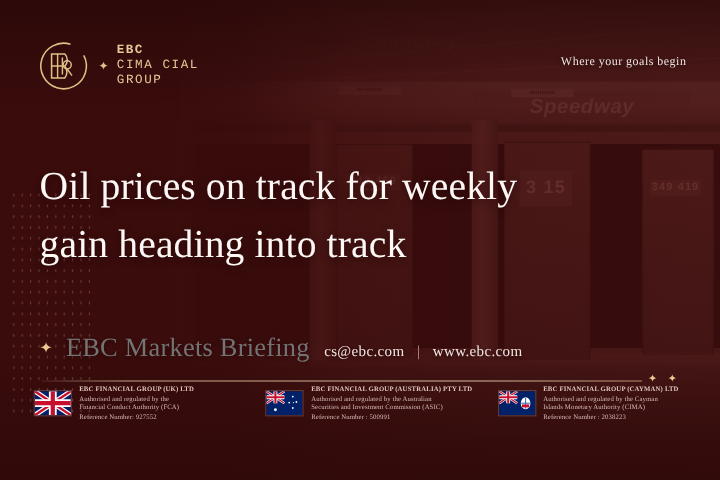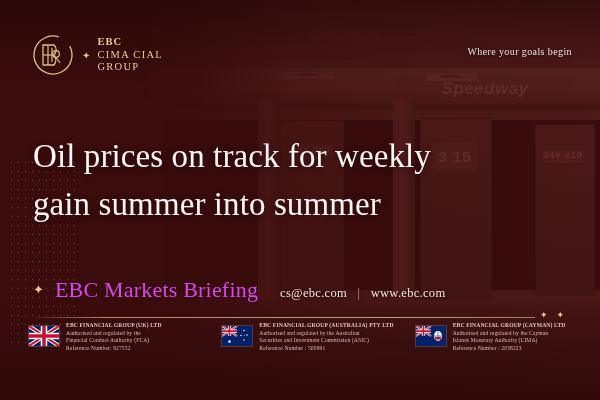--- a/index.html
+++ b/index.html
@@ -168,21 +168,21 @@
     position: absolute;
     left: 31px; top: 33px;
     display: flex;
     align-items: center;
     gap: 7px;
   }
   .logo-mark { width: 44px; height: 44px; display: block; }
   .logo-star { color: #e2c089; font-size: 10px; line-height: 1; margin-top: 2px; }
   .logo-words {
     color: #e8c896;
-    font-family: Liberation Serif, serif;
+    font-family: Liberation Mono, monospace;
     font-size: 10.5px;
     font-weight: bold;
     letter-spacing: 1.1px;
     line-height: 12.5px;
   }
   .logo-words .l2, .logo-words .l3 { font-weight: normal; letter-spacing: 1.3px; }
 
   .tagline {
     position: absolute;
     right: 28px; top: 46px;
@@ -217,32 +217,32 @@
     gap: 11px;
   }
   .briefing-star {
     color: #e7c68f;
     font-size: 13px;
     line-height: 1;
     position: relative;
     top: -3px;
   }
   .briefing-text {
-    color: #d946ef;
+    color: #737373;
     font-family: "Liberation Serif", serif;
     font-size: 22px;
     letter-spacing: .2px;
     text-shadow: 0 1px 3px rgba(40,6,6,.6);
   }
   .contact {
     color: #f2e7e3;
     font-family: "Liberation Serif", serif;
     font-size: 12.5px;
     letter-spacing: .3px;
-    margin-left: 11px;
+    margin-left: 1px;
     text-shadow: 0 1px 3px rgba(30,4,4,.6);
   }
   .contact .sep { color: #c79d94; margin: 0 7px; }
 
   
   .divider {
     position: absolute;
     left: 35px; top: 317px;
     width: 500px; height: 1px;
     background: linear-gradient(90deg, rgba(232,200,150,.10) 0%, rgba(240,215,180,.62) 14%, rgba(240,218,185,.70) 72%, rgba(236,206,162,.55) 100%);
@@ -351,21 +351,21 @@
         <div class="l1">EBC</div>
         <div class="l2">CIMA CIAL</div>
         <div class="l3">GROUP</div>
       </div>
     </div>
 
     <div class="tagline">Where your goals begin</div>
 
     <div class="headline">
       <span>Oil prices on track for weekly</span>
-      <span>gain summer into summer</span>
+      <span>gain heading into track</span>
     </div>
 
     <div class="briefing-row">
       <span class="briefing-star">✦</span>
       <span class="briefing-text">EBC Markets Briefing</span>
       <span class="contact">
         <span>cs@ebc.com</span>
         <span class="sep">|</span>
         <span>www.ebc.com</span>
       </span>

